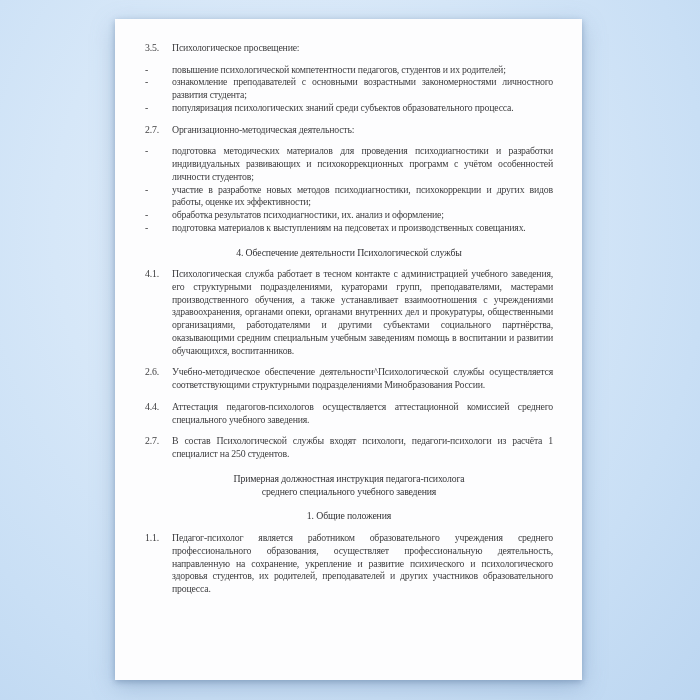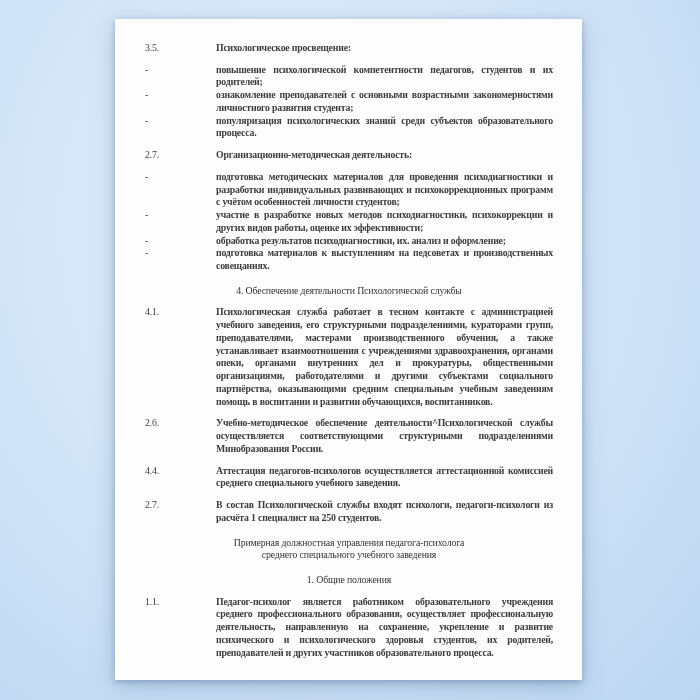--- a/index.html
+++ b/index.html
@@ -8,24 +8,24 @@
     background: radial-gradient(ellipse at 42% 32%, #e4effb 0%, #d6e7f8 42%, #c9dff5 72%, #bcd6f1 100%);
     font-family: "Liberation Serif", serif;
   }
   .page {
     position: absolute; left: 115px; top: 19px; width: 467px; height: 661px;
     box-sizing: border-box; padding: 23px 29px 14px 30px; overflow: hidden;
     background: #fdfdfe;
     box-shadow: 0 2px 6px rgba(88,118,156,0.45), 0 7px 22px rgba(110,140,180,0.42);
     color: #3d3d3f; font-size: 9.8px; line-height: 1.3; letter-spacing: -0.2px;
   }
-  .row { display: flex; margin-bottom: 9px; gap: 44px; }
+  .row { display: flex; margin-bottom: 9px; }
   .num { flex: 0 0 27px; }
   .marker { flex: 0 0 27px; }
-  .body { flex: 1; text-align: justify; font-weight: bold; }
+  .body { flex: 1; text-align: justify; }
   .list { margin-bottom: 9px; }
   .list .row { margin-bottom: 0; }
   .heading {
     text-align: center; font-weight: normal; color: #343437;
     margin: 12px 0 9px 0; letter-spacing: -0.15px;
   }
   .heading.two-line div { display: block; }
 </style>
 </head>
 <body>
@@ -94,21 +94,21 @@
     <span class="body">Аттестация педагогов-психологов осуществляется аттестационной комиссией среднего специального учебного заведения.</span>
   </div>
 
   <div class="row">
     <span class="num">2.7.</span>
     <span class="body">В состав Психологической службы входят психологи, педагоги-психологи из расчёта 1 специалист на 250 студентов.</span>
   </div>
 
 
   <div class="heading two-line">
-    <div>Примерная должностная управления педагога-психолога</div>
+    <div>Примерная должностная инструкция педагога-психолога</div>
     <div>среднего специального учебного заведения</div>
   </div>
 
   <div class="heading">1. Общие положения</div>
 
   <div class="row">
     <span class="num">1.1.</span>
     <span class="body">Педагог-психолог является работником образовательного учреждения среднего профессионального образования, осуществляет профессиональную деятельность, направленную на сохранение, укрепление и развитие психического и психологического здоровья студентов, их родителей, преподавателей и других участников образовательного процесса.</span>
   </div>
 

